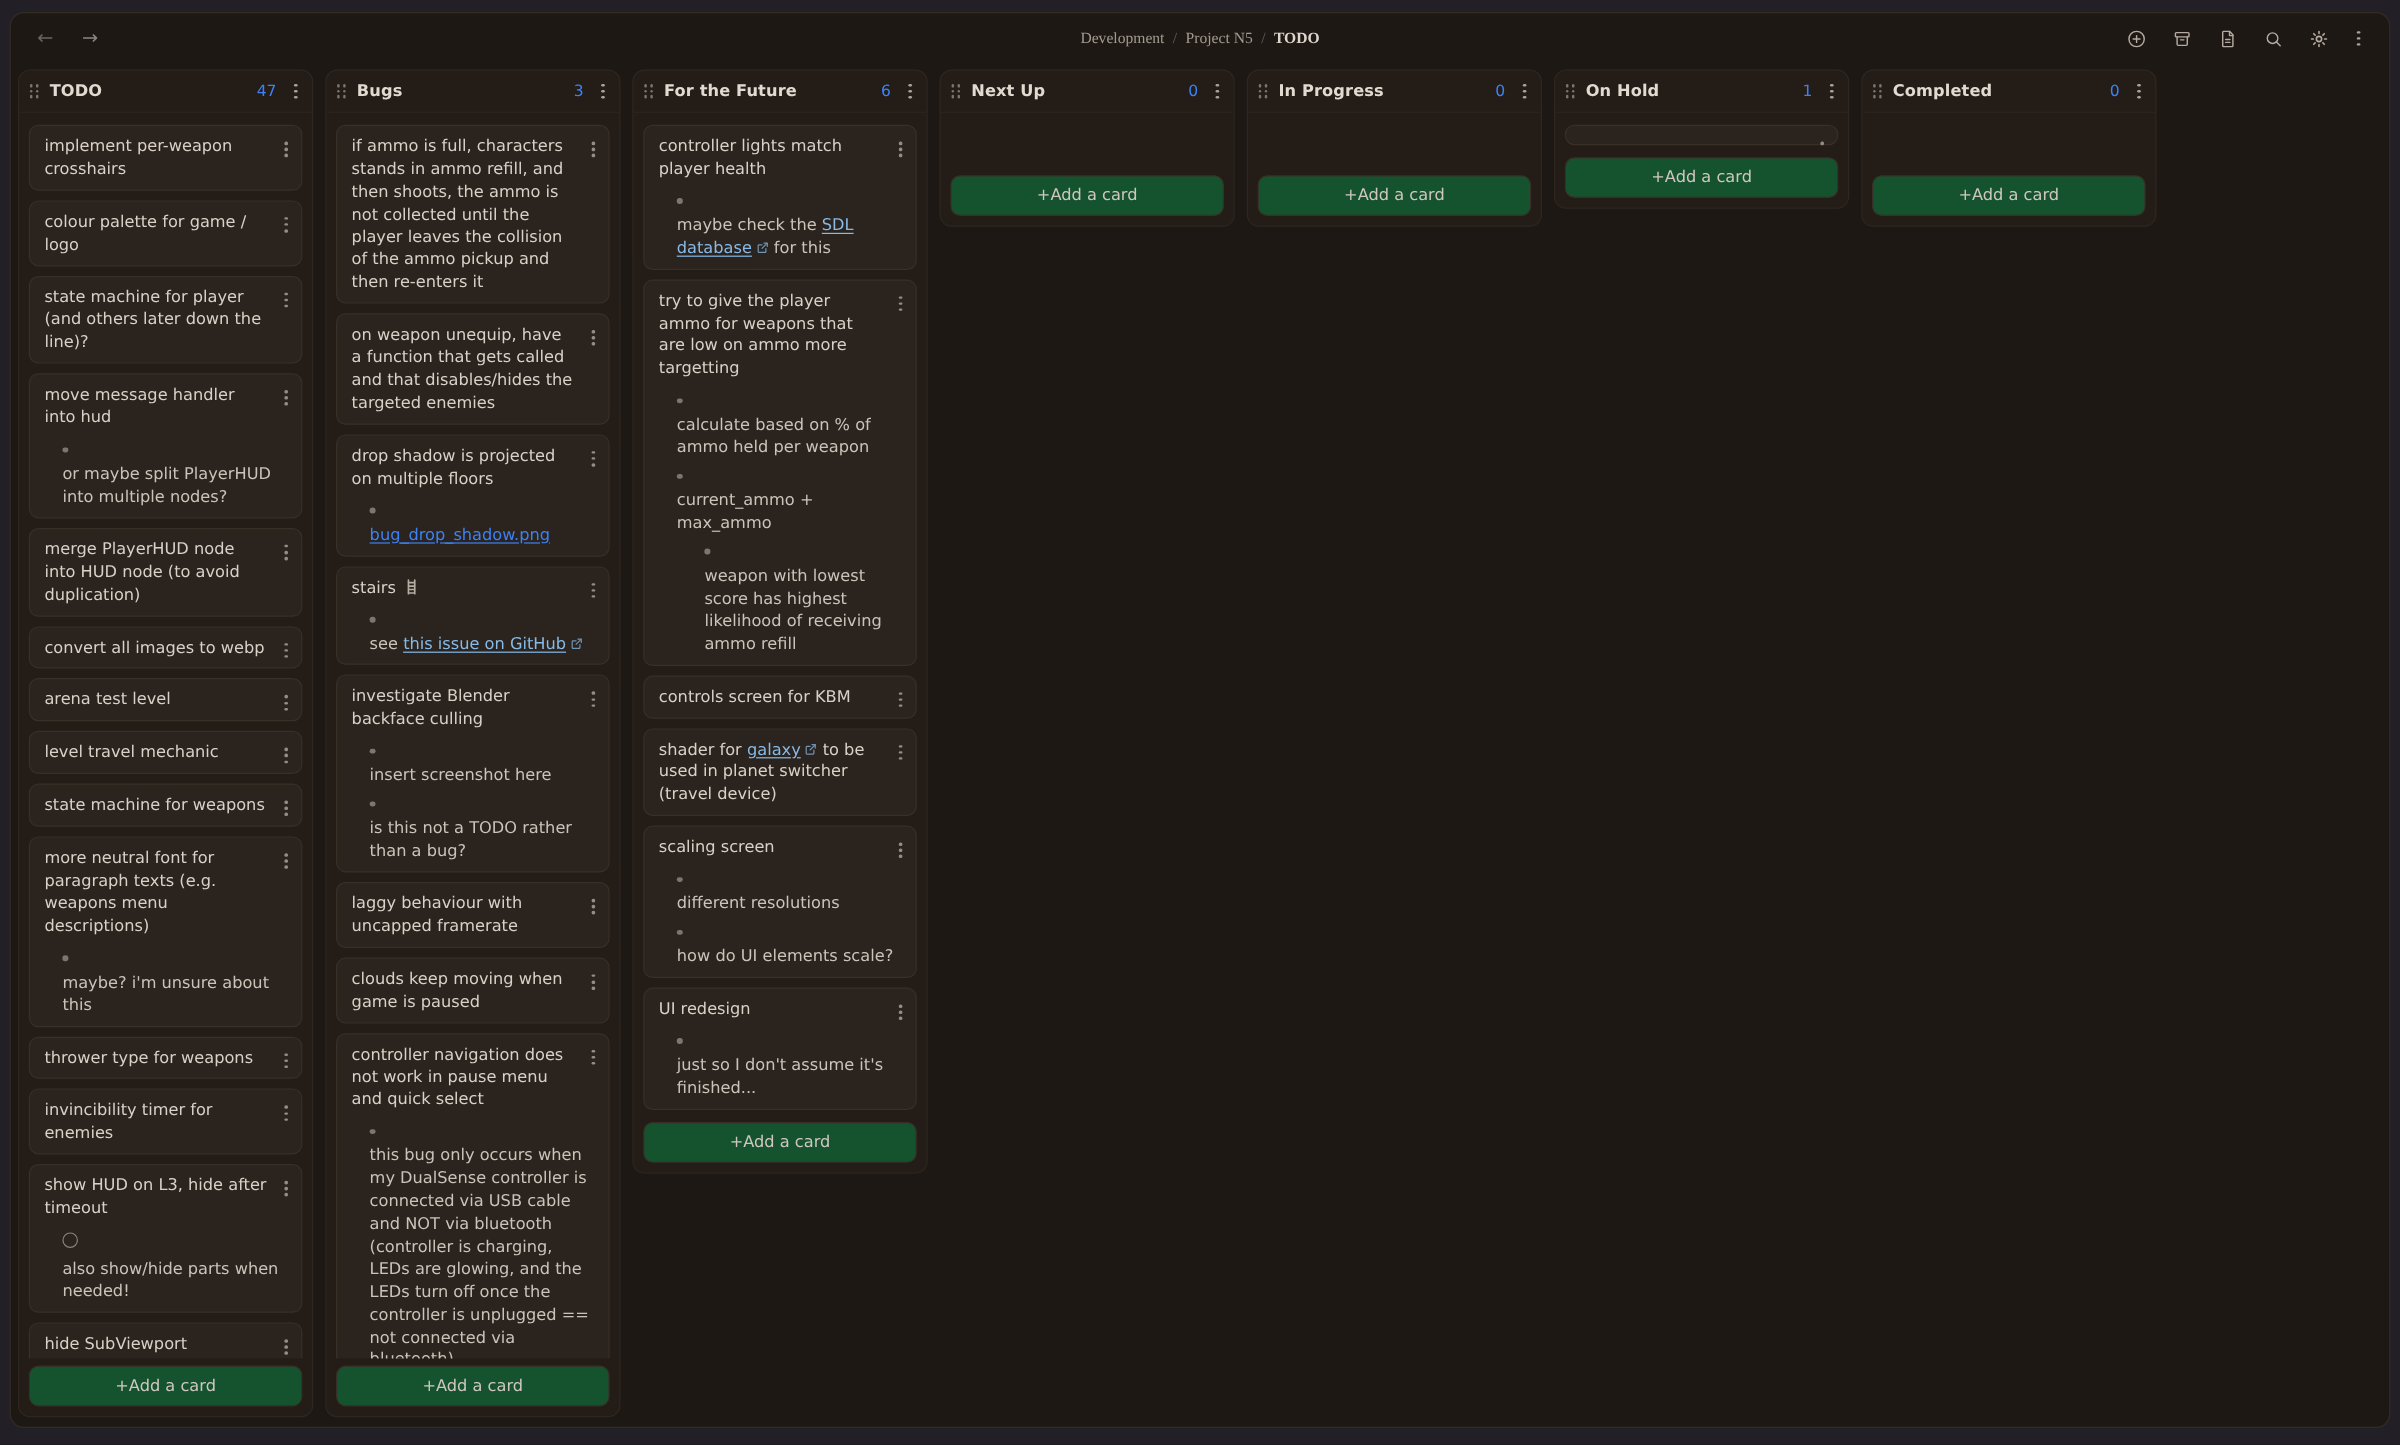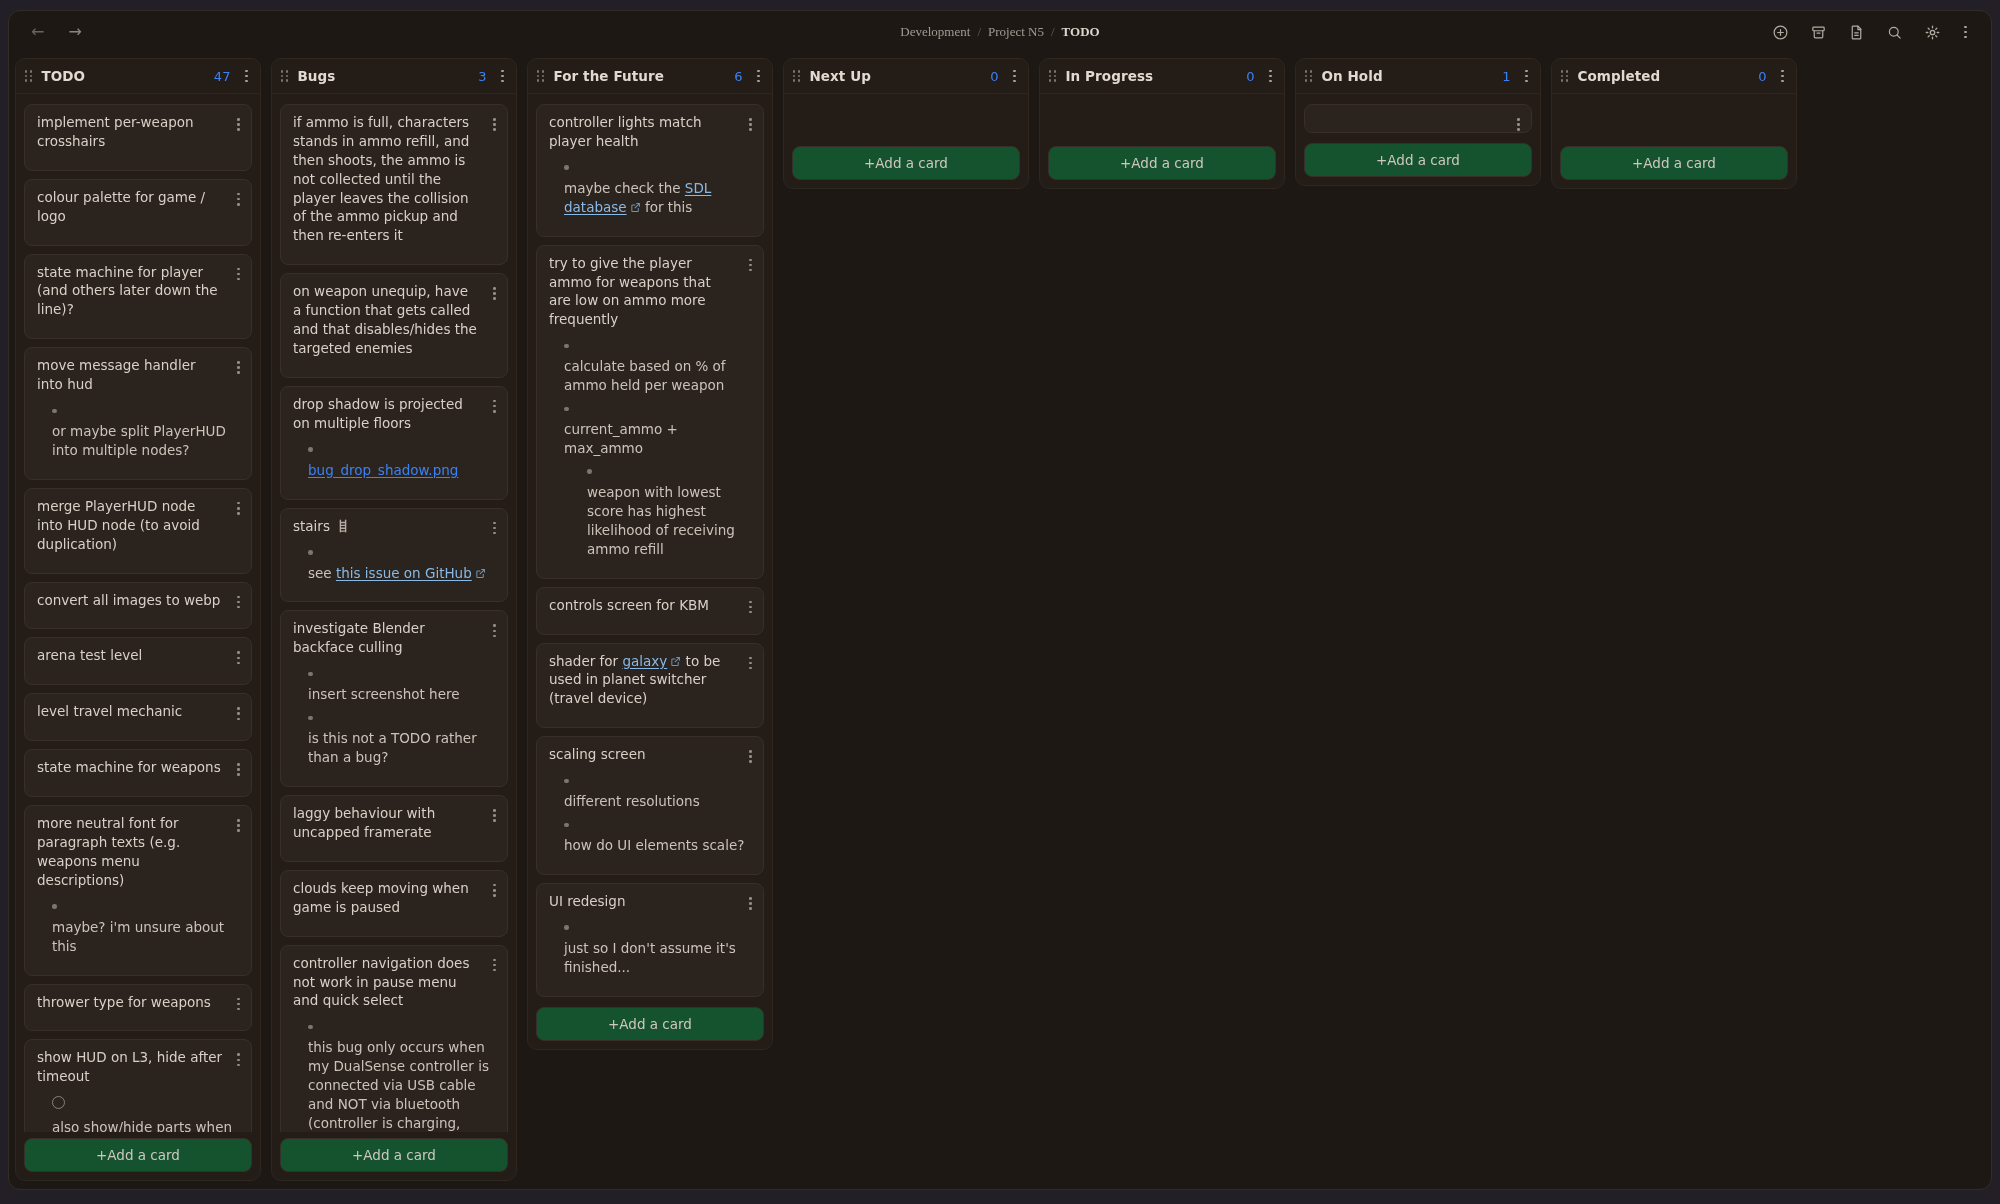--- a/index.html
+++ b/index.html
@@ -74,21 +74,21 @@
     display:flex; flex-direction:column; gap:8px;
     padding:10px 8px 2px 8px;
   }
   .column:not(.fill) .cards { flex:0 0 auto; }
   .column.empty .cards { min-height:44px; }
   .card {
     flex:none; position:relative;
     background:#2b231d;
     border:1px solid #382f27;
     border-radius:8px;
-    padding:8px 12px 19px 12px;
+    padding:8px 12px 7px 12px;
     font-size:13.5px; line-height:1.4; color:#d9d1c8;
   }
   .card-kebab { position:absolute; top:11px; right:9px; color:#958d85; }
   .card-title { padding-right:16px; }
   .card-bullets { margin-top:7px; display:flex; flex-direction:column; gap:4px; }
   .bullet { display:flex; gap:9px; padding-left:15px; color:#cbc3ba;flex-direction:column; }
   .bullet.lvl2 { padding-left:38px; }
   .marker { flex:none; }
   .marker.dot { width:4.6px; height:4.6px; border-radius:50%; background:#7e766e; margin-top:7.5px; }
   .marker.circle { width:13px; height:13px; border:1.5px solid #8a8279; border-radius:50%; margin-top:2.5px; background:transparent; }
@@ -288,20 +288,28 @@
               <i></i>
             </span>
     <div class="card-title"><span>thrower type for weapons</span></div>
   </div>
           <div class="card">
     <span class="kebab card-kebab">
               <i></i>
               <i></i>
               <i></i>
             </span>
+    <div class="card-title"><span>invincibility timer for enemies</span></div>
+  </div>
+          <div class="card">
+    <span class="kebab card-kebab">
+              <i></i>
+              <i></i>
+              <i></i>
+            </span>
     <div class="card-title"><span>show HUD on L3, hide after timeout</span></div>
   <div class="card-bullets">
               <div class="bullet">
                 <span class="marker circle"></span>
                 <span class="btext"><span>also show/hide parts when needed!</span></span>
               </div>
             </div>
           </div>
           <div class="card">
     <span class="kebab card-kebab">
@@ -478,21 +486,21 @@
   </svg></a><span> for this</span></span>
               </div>
             </div>
           </div>
           <div class="card">
     <span class="kebab card-kebab">
               <i></i>
               <i></i>
               <i></i>
             </span>
-    <div class="card-title"><span>try to give the player ammo for weapons that are low on ammo more frequently</span></div>
+    <div class="card-title"><span>try to give the player ammo for weapons that are low on ammo more targetting</span></div>
   <div class="card-bullets">
               <div class="bullet">
                 <span class="marker dot"></span>
                 <span class="btext"><span>calculate based on % of ammo held per weapon</span></span>
               </div>
               <div class="bullet">
                 <span class="marker dot"></span>
                 <span class="btext"><span>current_ammo + max_ammo</span></span>
               </div>
               <div class="bullet lvl2">

